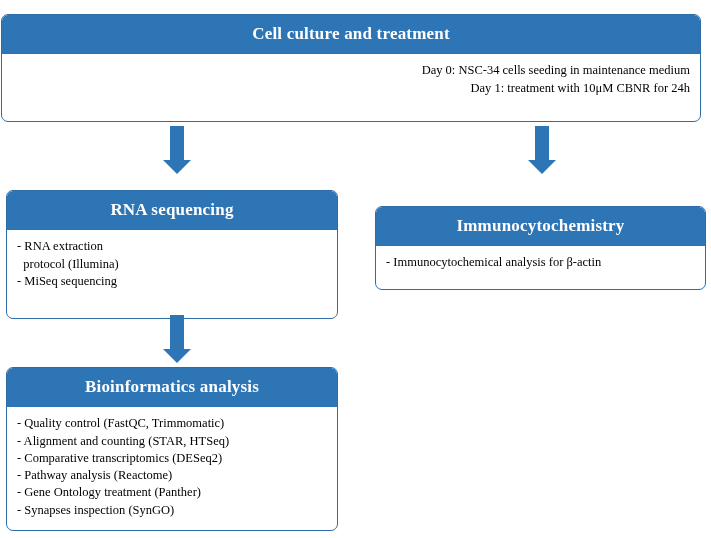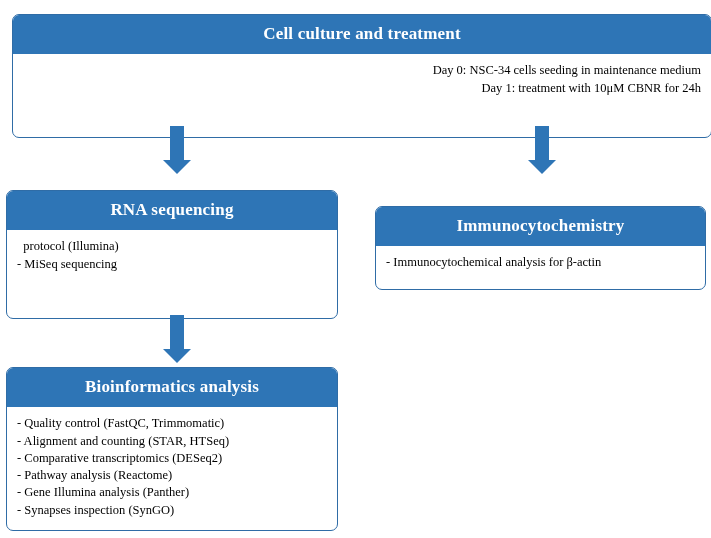--- a/index.html
+++ b/index.html
@@ -70,21 +70,21 @@
     left: 50%;
     transform: translateX(-50%);
     width: 0;
     height: 0;
     border-left: 14px solid transparent;
     border-right: 14px solid transparent;
     border-top: 14px solid #2e75b6;
   }
 
   
-  #box-cellculture { left: 12px;  top: 14px;  width: 700px; height: 124px; }
+  #box-cellculture { left: 1px;  top: 14px;  width: 700px; height: 108px; }
   #box-rnaseq      { left: 6px;  top: 178px; width: 332px; height: 129px; margin-top: 12px; }
   #box-icc         { left: 375px; top: 178px; width: 331px; height: 84px; margin-top: 28px; }
   #box-bioinf      { left: 6px;  top: 367px; width: 332px; height: 164px; }
 
   #arrow-1 { left: 159px; top: 126px; width: 36px; height: 48px; }
   #arrow-1 .shaft { width: 14px; height: 34px; }
   #arrow-1 .head  { top: 34px; }
 
   #arrow-2 { left: 524px; top: 126px; width: 36px; height: 48px; }
   #arrow-2 .shaft { width: 14px; height: 34px; }
@@ -111,20 +111,21 @@
 </div>
 
 <div class="arrow" id="arrow-2">
   <div class="shaft"></div>
   <div class="head"></div>
 </div>
 
 <div class="box" id="box-rnaseq">
   <div class="box-header">RNA sequencing</div>
   <div class="box-body">
+    <div class="body-line">- RNA extraction</div>
     <div class="body-line">  protocol (Illumina)</div>
     <div class="body-line">- MiSeq sequencing</div>
   </div>
 </div>
 
 <div class="box" id="box-icc">
   <div class="box-header">Immunocytochemistry</div>
   <div class="box-body">
     <div class="body-line">- Immunocytochemical analysis for β-actin</div>
   </div>
@@ -135,16 +136,16 @@
   <div class="head"></div>
 </div>
 
 <div class="box" id="box-bioinf">
   <div class="box-header">Bioinformatics analysis</div>
   <div class="box-body">
     <div class="body-line">- Quality control (FastQC, Trimmomatic)</div>
     <div class="body-line">- Alignment and counting (STAR, HTSeq)</div>
     <div class="body-line">- Comparative transcriptomics (DESeq2)</div>
     <div class="body-line">- Pathway analysis (Reactome)</div>
-    <div class="body-line">- Gene Illumina analysis (Panther)</div>
+    <div class="body-line">- Gene Ontology treatment (Panther)</div>
     <div class="body-line">- Synapses inspection (SynGO)</div>
   </div>
 </div>
 
 </body></html>

